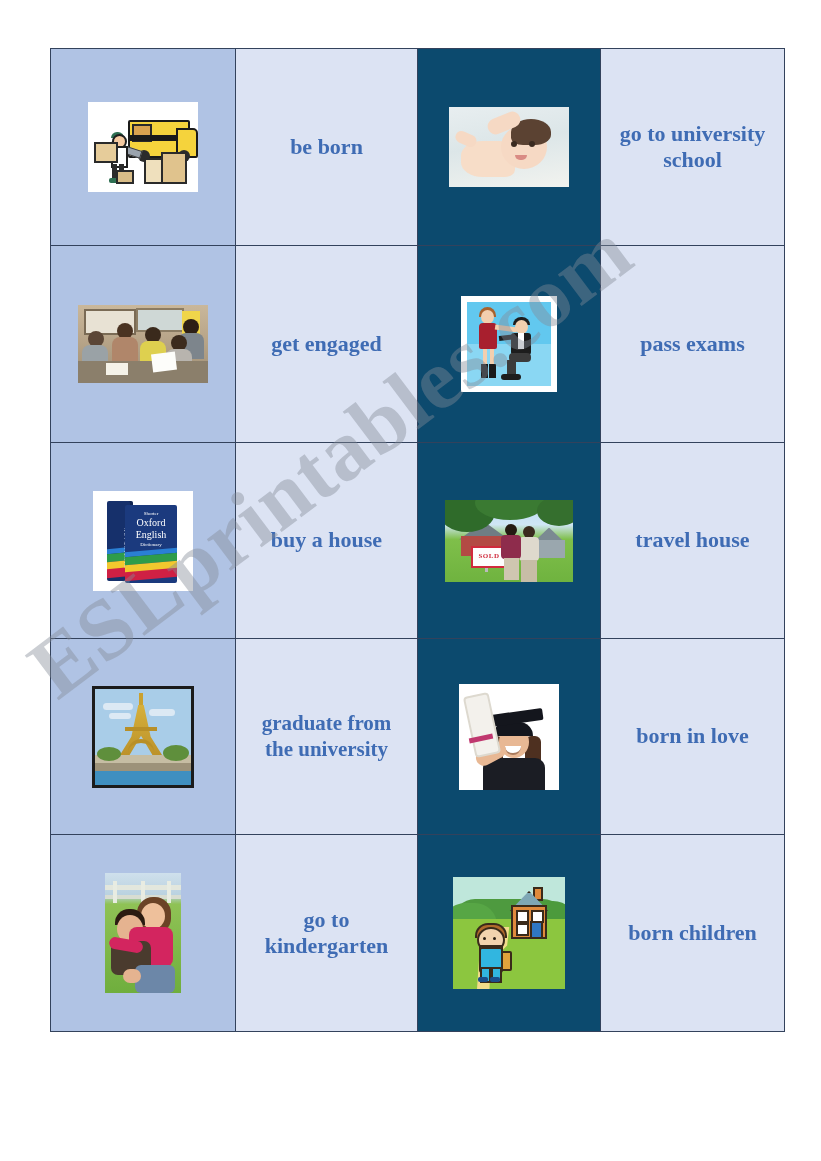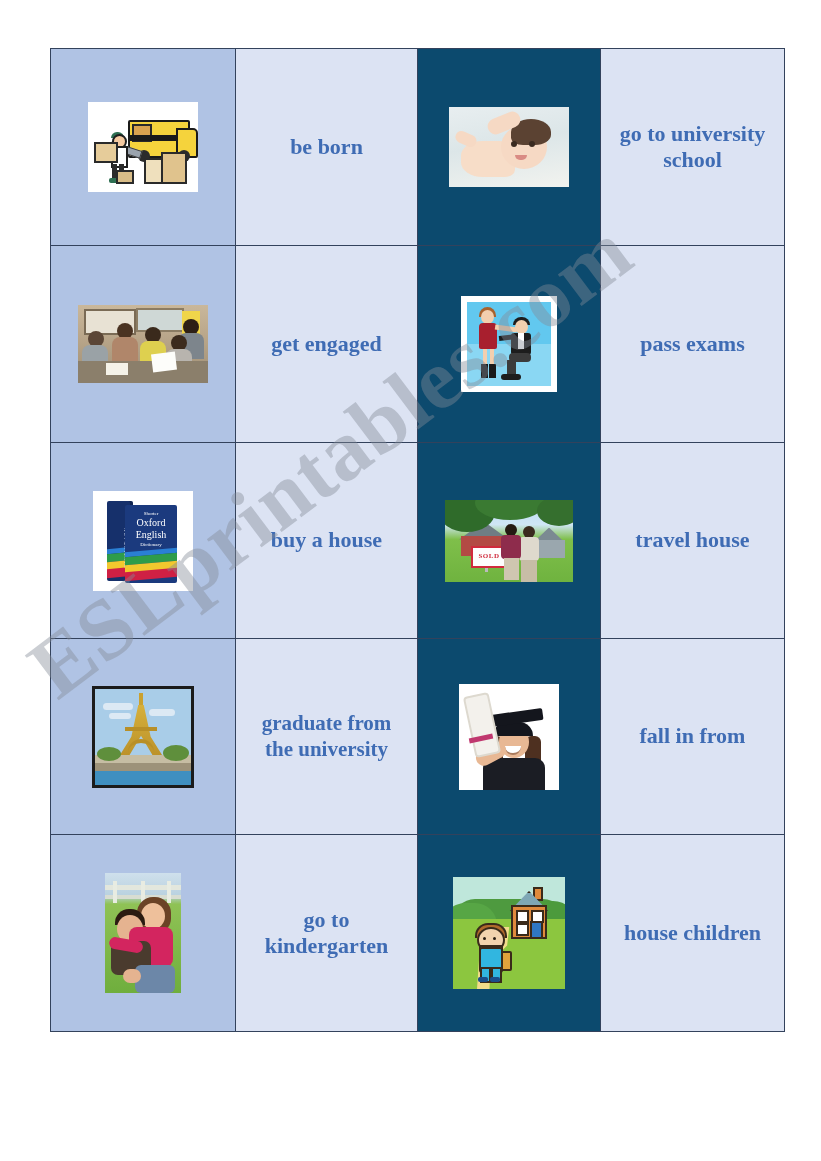--- a/index.html
+++ b/index.html
@@ -513,21 +513,21 @@
               <div class="gd-capboard"></div>
               <div class="gd-tassel"></div>
               <div class="gd-gown"></div>
               <div class="gd-arm"></div>
               <div class="gd-scroll"></div>
               <div class="gd-ribbon"></div>
             </div>
           </div>
         </td>
         <td class="col-text2">
-          <span class="phrase">fall in from</span>
+          <span class="phrase">born in love</span>
         </td>
       </tr>
 
       <tr class="row-h5">
         <td class="col-img">
           <div class="img-wrap">
             <div class="pic pic-couple">
               <div class="cp-fence"></div>
                 <div class="cp-fence2"></div>
               <div class="cp-post pp1"></div>
@@ -572,21 +572,21 @@
               <div class="by-b-shirt"></div>
               <div class="by-b-body"></div>
               <div class="by-b-leg l1"></div>
                 <div class="by-b-leg l2"></div>
               <div class="by-b-shoe s1"></div>
                 <div class="by-b-shoe s2"></div>
             </div>
           </div>
         </td>
         <td class="col-text2">
-          <span class="phrase">house children</span>
+          <span class="phrase">born children</span>
         </td>
       </tr>
 
     </tbody>
   </table>
 
   <div id="watermark">
     <div class="wm-text">ESLprintables.com</div>
   </div>
 

